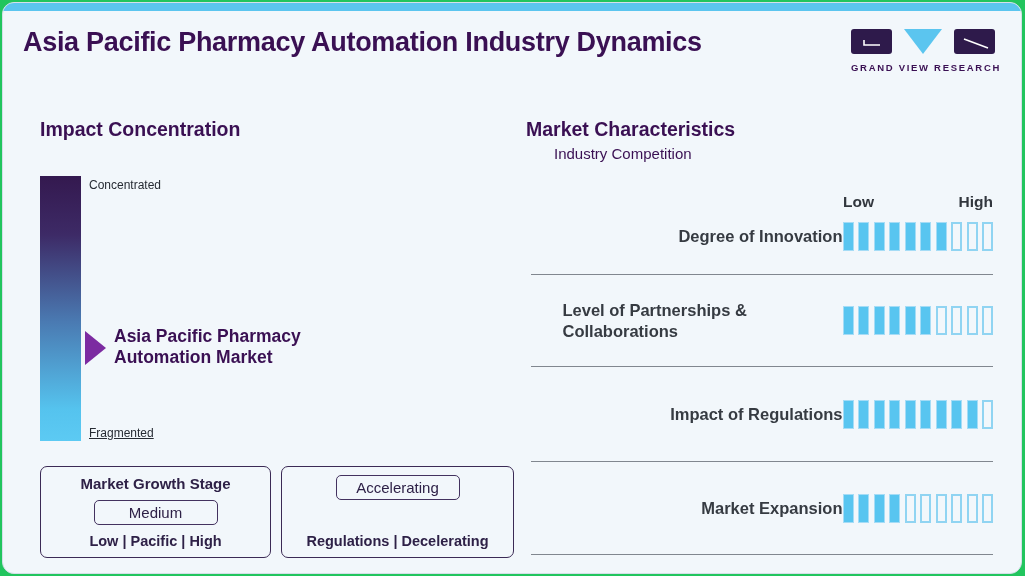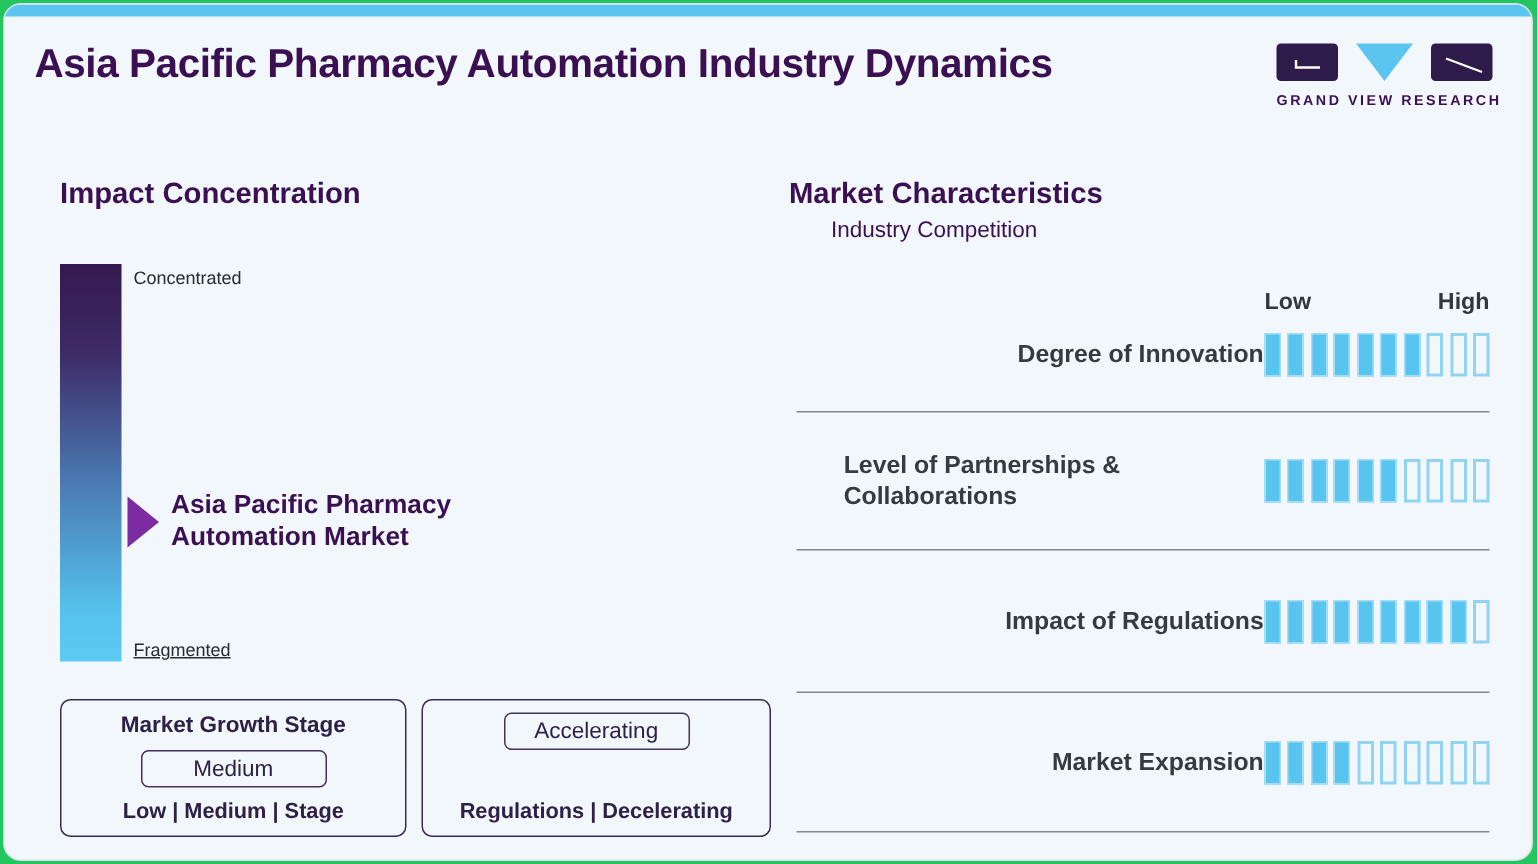--- a/index.html
+++ b/index.html
@@ -87,21 +87,21 @@
     <div class="grad-bar"></div>
     <div class="scale-label" style="left:86px; top:175px;">Concentrated</div>
     <div class="scale-label" style="left:86px; top:423px;text-decoration:underline;">Fragmented</div>
 
     <div class="pointer-arrow"></div>
     <div class="pointer-label">Asia Pacific Pharmacy Automation Market</div>
 
     <div class="info-box box-1">
       <div class="box-title">Market Growth Stage</div>
       <div class="box-value">Medium</div>
-      <div class="box-options">Low | Medium | Stage</div>
+      <div class="box-options">Low | Pacific | High</div>
     </div>
 
     <div class="info-box box-2">
       <div class="box-value">Accelerating</div>
       <div class="box-options">Regulations | Decelerating</div>
     </div>
 
     <div class="h2" style="left:523px; top:115px;">Market Characteristics</div>
     <div class="subheading">Industry Competition</div>
 

